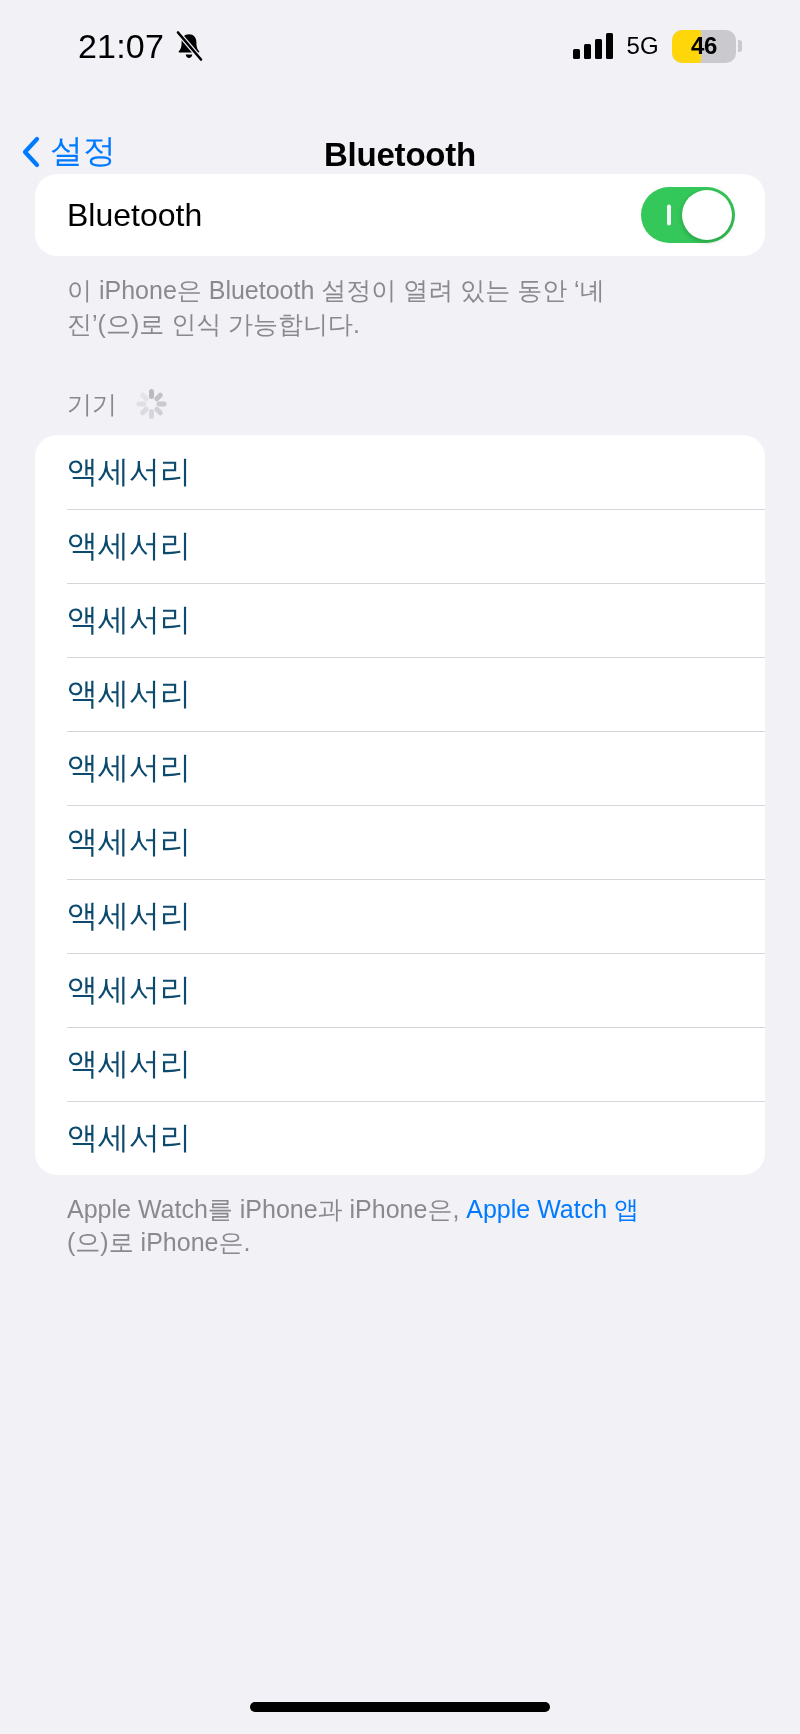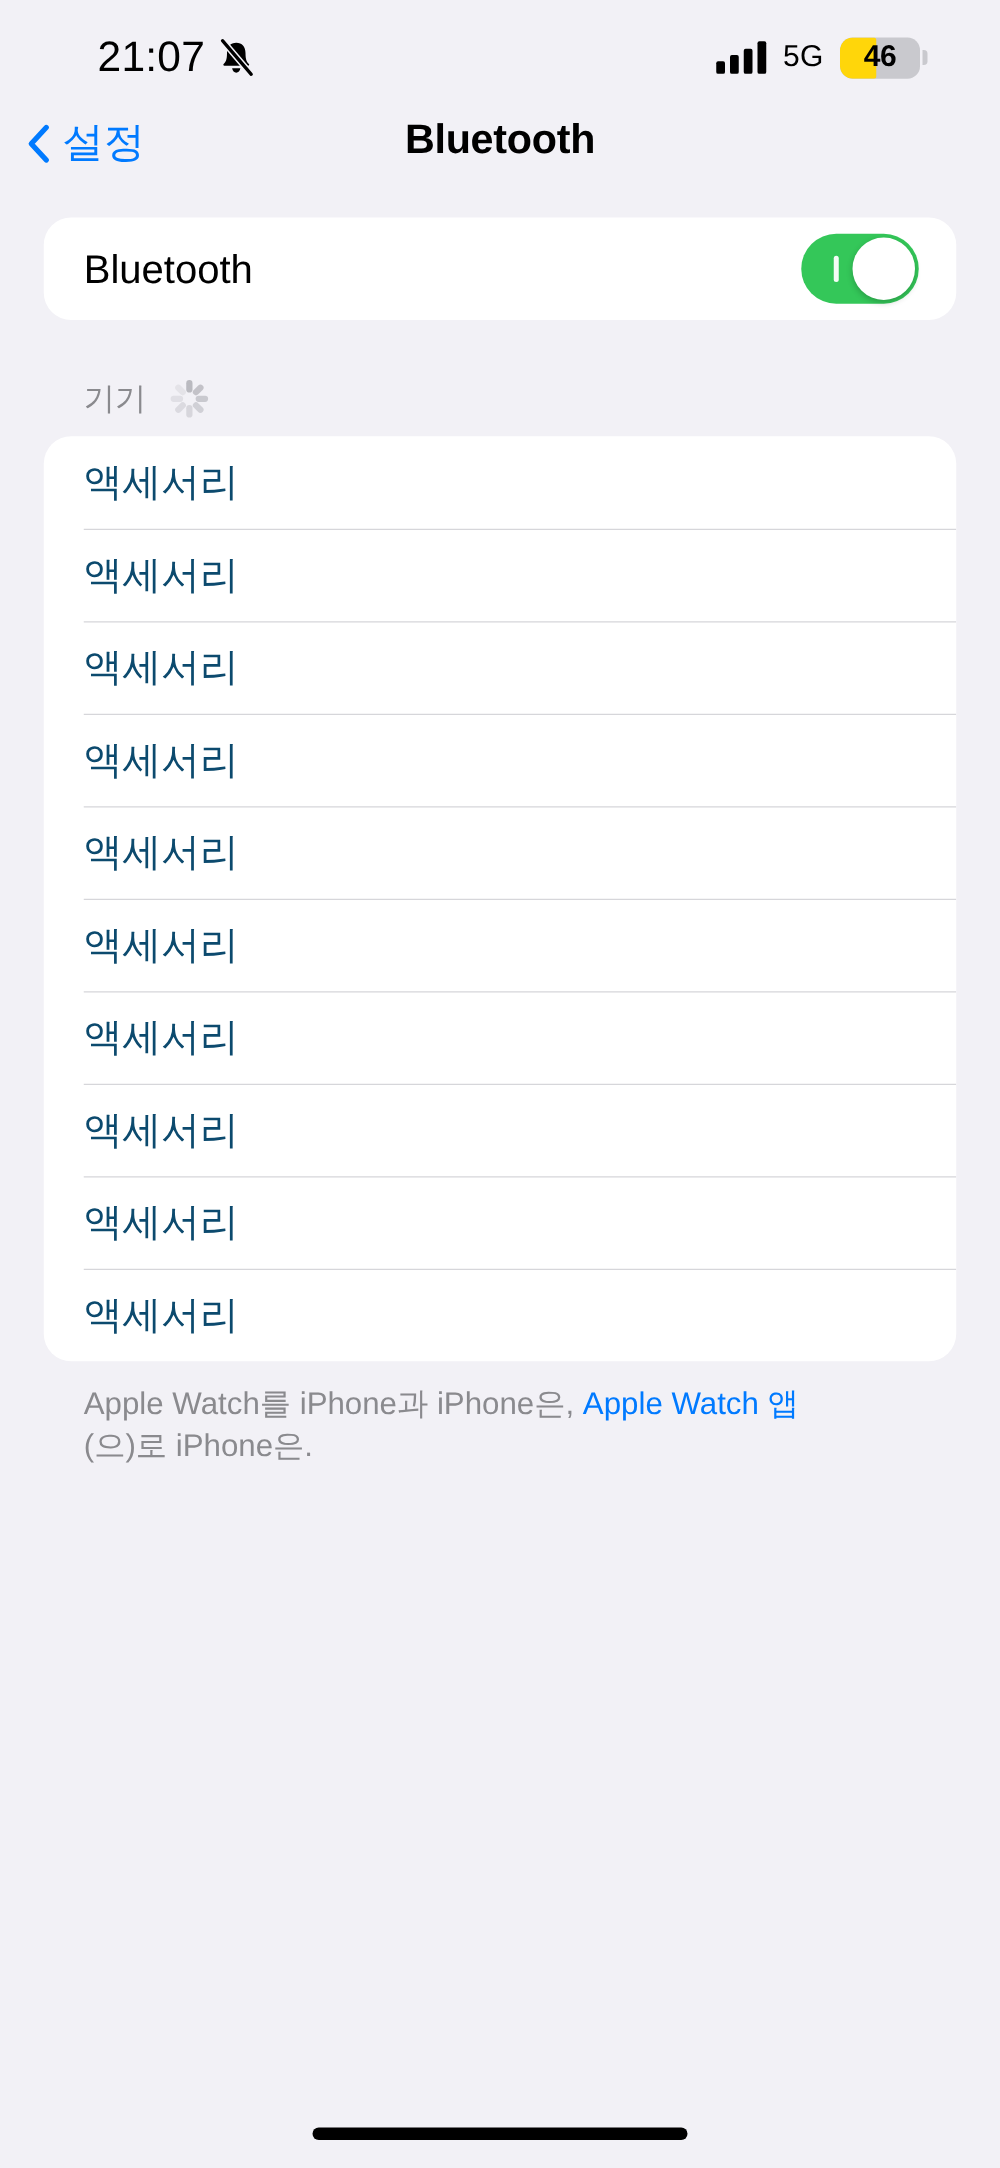--- a/index.html
+++ b/index.html
@@ -42,21 +42,21 @@
   .batt-num {
     position:absolute; inset:0; display:flex; align-items:center; justify-content:center;
     font-size:24px; font-weight:bold; color:#000; letter-spacing:-0.3px;
   }
   .batt-cap {
     width:4px; height:12px; margin-left:2px; border-radius:0 3px 3px 0; background:#c9c9ce;
   }
 
   
   .navbar {
-    position:relative; height:82px; display:flex; align-items:flex-start;
+    position:relative; height:82px; display:flex; align-items:flex-end;
   }
   .back-btn {
     position:absolute; left:22px; display:flex; align-items:center; gap:10px;
     cursor:pointer; background:none; border:none;
   }
   .chevron { width:18px; height:32px; display:block; }
   .back-label { font-size:33px; color:#007aff; }
   .nav-title {
     width:100%; text-align:center; font-size:33px; font-weight:bold; color:#000;
     letter-spacing:-0.2px;
@@ -176,20 +176,21 @@
     <div class="card">
       <div class="toggle-row">
         <span class="toggle-label">Bluetooth</span>
         <span class="switch" style="background: rgb(52, 199, 89);">
           <span class="bar"></span>
           <span class="knob"></span>
         </span>
       </div>
     </div>
 
+    <div class="footnote">이 iPhone은 Bluetooth 설정이 열려 있는 동안 ‘녜진’(으)로 인식 가능합니다.</div>
 
     <div class="section-header">
       <span class="section-title">기기</span>
       <span class="spinner">
         <i style="transform:rotate(0deg);opacity:.95"></i>
         <i style="transform:rotate(45deg);opacity:.8"></i>
         <i style="transform:rotate(90deg);opacity:.68"></i>
         <i style="transform:rotate(135deg);opacity:.56"></i>
         <i style="transform:rotate(180deg);opacity:.46"></i>
         <i style="transform:rotate(225deg);opacity:.38"></i>

